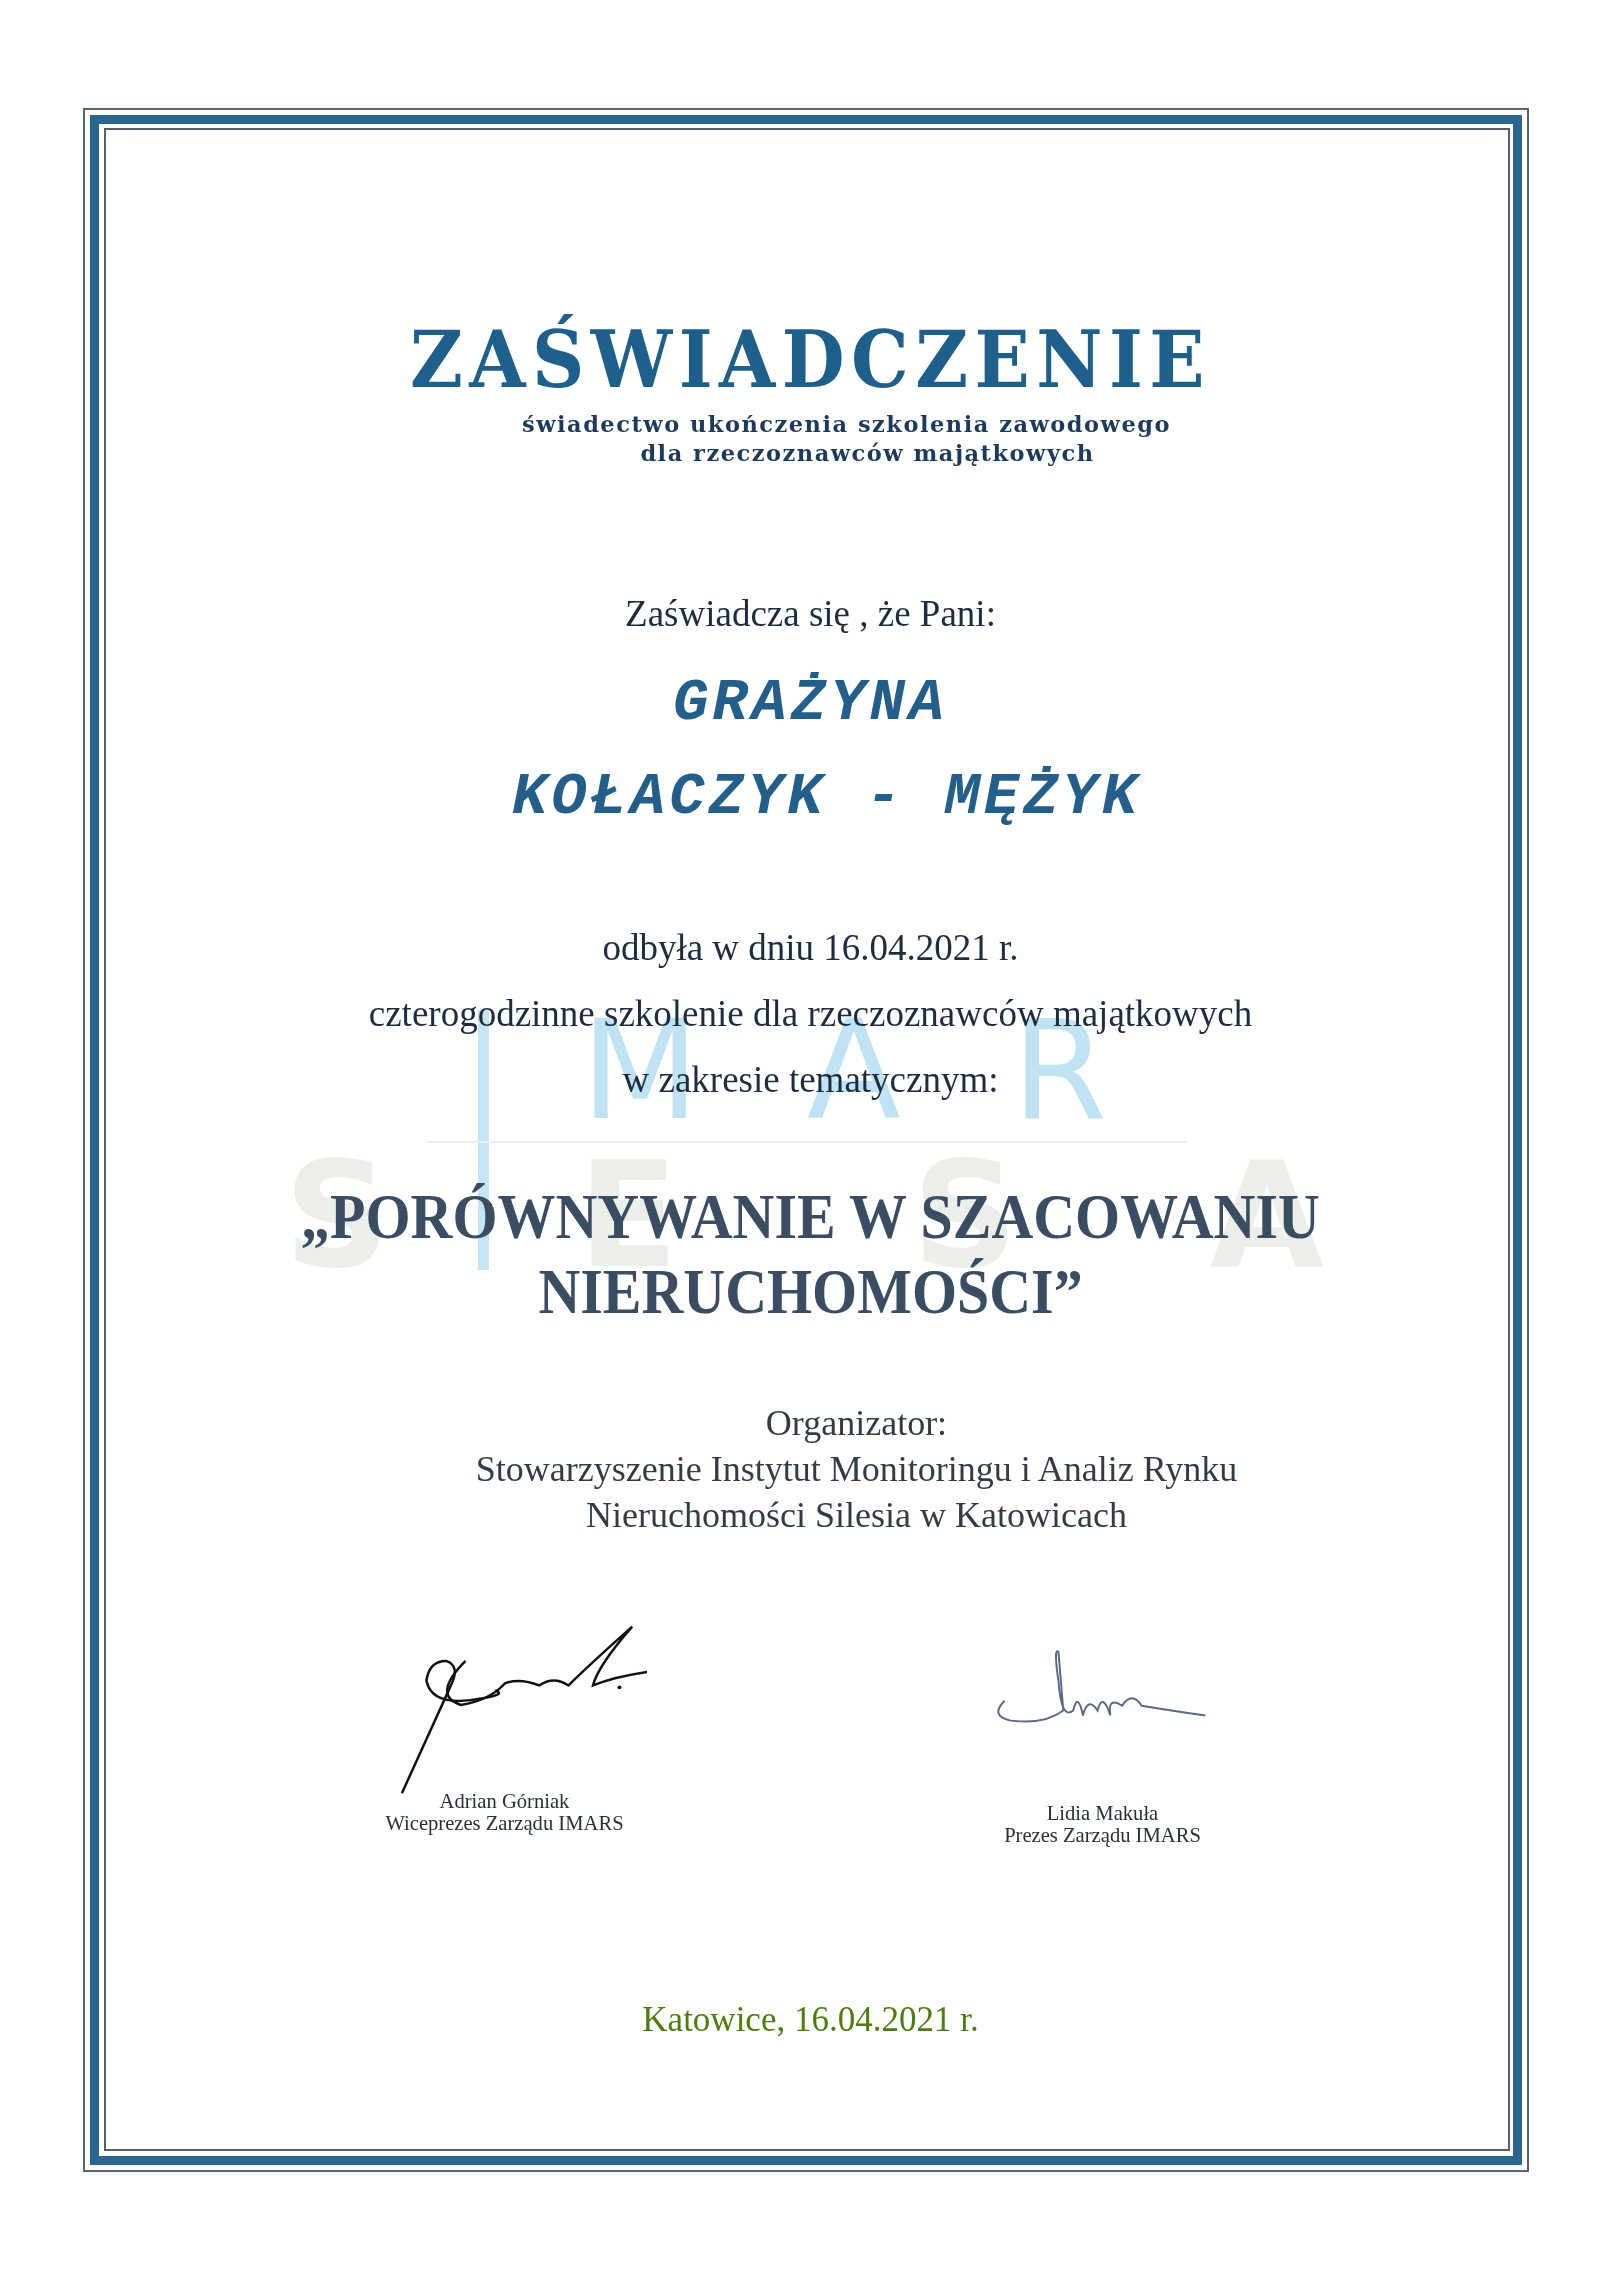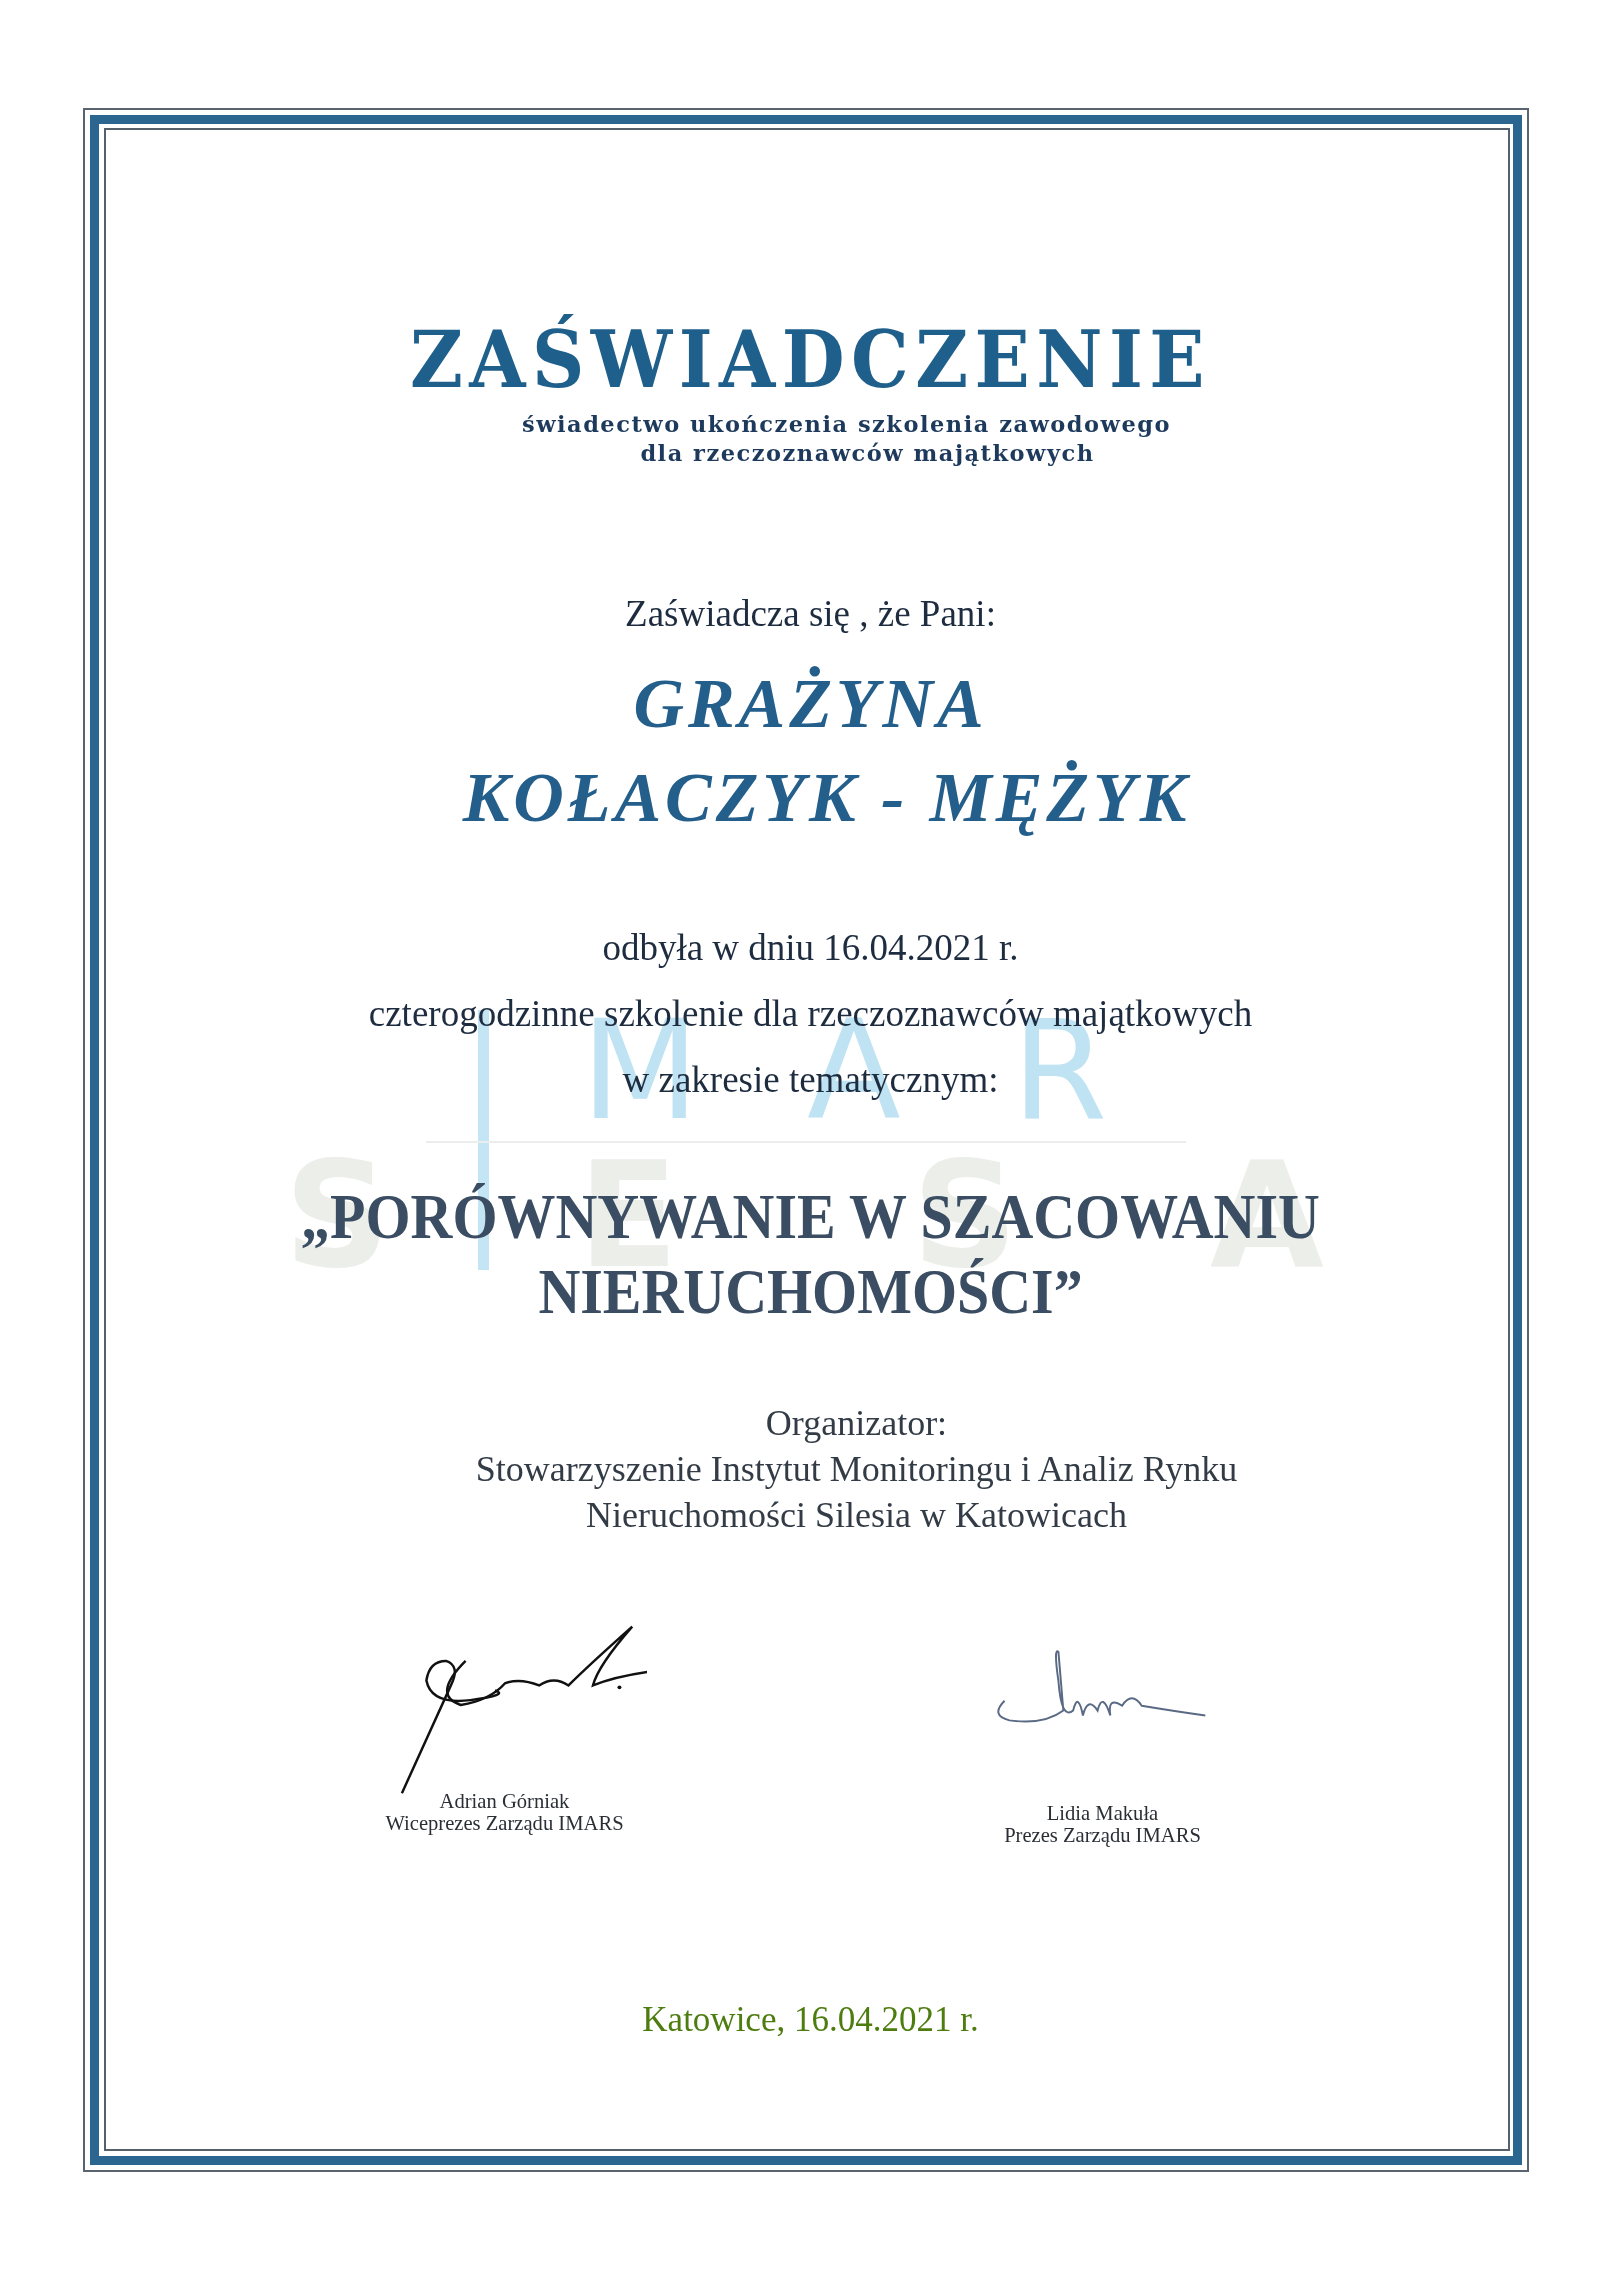--- a/index.html
+++ b/index.html
@@ -6,21 +6,21 @@
   body { width:1621px; height:2293px; background:#ffffff; position:relative; overflow:hidden; }
   .abs { position:absolute; }
   .frame-outer { left:83px; top:108px; width:1446px; height:2064px; border:2px solid #5a6470; box-sizing:border-box; }
   .frame-band { left:90px; top:115px; width:1432px; height:2050px; border:9.8px solid #2a6690; box-sizing:border-box; }
   .frame-inner { left:104px; top:128px; width:1406px; height:2023px; border:2px solid #56606b; box-sizing:border-box; }
   .center-line { left:0; width:1621px; text-align:center; white-space:nowrap; }
   .serif { font-family:"DejaVu Serif", "Liberation Serif", serif; }
   .title { top:316px; font-size:78px; font-weight:bold; letter-spacing:6.9px; color:#1f5f8b; line-height:88px; transform:scaleX(0.93); }
   .subtitle { font-size:22.5px; font-weight:bold; color:#1d3a5c; letter-spacing:1.5px; line-height:29px;padding-left:36px; }
   .body-text { font-family:"Liberation Serif", serif; color:#1e2c40; font-size:37px; line-height:43px; }
-  .name { font-family:Liberation Serif, serif; font-style:italic; font-weight:bold; color:#245f8c; font-size:70px; line-height:69px; letter-spacing:3.9px; }
+  .name { font-family:Liberation Mono, monospace; font-style:italic; font-weight:bold; color:#245f8c; font-size:59px; line-height:69px; letter-spacing:3.9px; }
   .topic { font-family:"Liberation Serif", serif; font-weight:bold; color:#3a4d62; font-size:63px; line-height:69px; transform:scaleX(0.92); }
   .org { font-family:"Liberation Serif", serif; color:#333c46; font-size:36px; line-height:46px;padding-left:46px; }
   .sig-text { font-family:"Liberation Serif", serif; color:#2a2f36; font-size:20.6px; line-height:22.5px; text-align:center; white-space:nowrap; }
   .wm-cyan { color:#bfe3f3; }
   .wm-letter { font-family:"DejaVu Sans", sans-serif; font-size:137px; line-height:137px; font-weight:normal; }
   .wm-gray { color:#eceee9; font-family:"DejaVu Sans", sans-serif; font-size:147px; line-height:147px; font-weight:bold; }
   .wm-sub { font-family:"DejaVu Sans", sans-serif; color:#cbe8f5; font-size:24.5px; letter-spacing:6.9px; white-space:nowrap; }
 </style>
 </head>
 <body>

